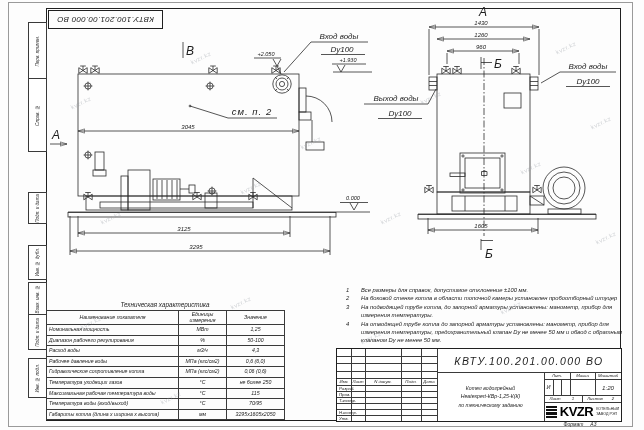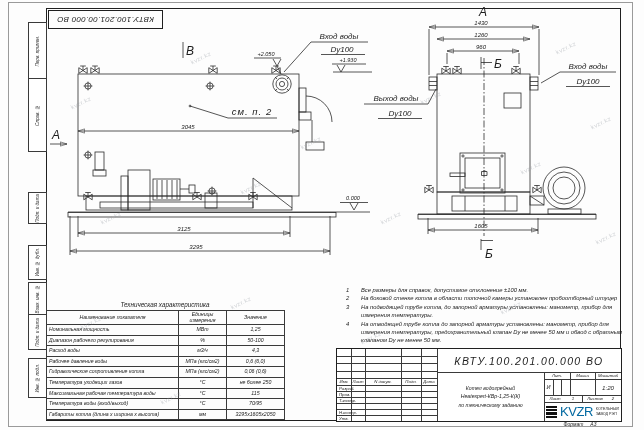--- a/index.html
+++ b/index.html
@@ -35,21 +35,21 @@
   .spec td.c{text-align:center;}
   .tb{position:absolute;left:336px;top:348px;width:284px;height:72px;border:1.4px solid #1f1f1f;background:#fff;z-index:3;font-style:italic;color:#1d1d1d;}
   .tb .vl{position:absolute;width:1px;background:#3a3a3a;}
   .tb .hl{position:absolute;height:1px;background:#3a3a3a;}
   .tcell{position:absolute;font-size:4.3px;display:flex;align-items:center;justify-content:center;text-align:center;white-space:nowrap;}
   .tcell.l{justify-content:flex-start;padding-left:2px;}
   .tb-doc{position:absolute;left:100px;top:0;width:184px;height:23px;display:flex;align-items:center;justify-content:center;font-size:10.5px;letter-spacing:1.4px;white-space:nowrap;}
   .tb-name{position:absolute;left:100px;top:23px;width:107px;height:49px;display:flex;flex-direction:column;align-items:center;justify-content:center;font-size:5.2px;line-height:1.6;text-align:center;}
   .logo-row{position:absolute;left:207px;top:53px;width:77px;height:19px;display:flex;align-items:center;justify-content:center;gap:3px;}
   .logo-mark{width:11px;height:13px;background:repeating-linear-gradient(0deg,#101010 0 2.2px,#ffffff 2.2px 3.4px);}
-  .logo-text{font-size:13px;font-weight:normal;font-style:normal;letter-spacing:-0.5px;color:#0369a1;}
+  .logo-text{font-size:13px;font-weight:bold;font-style:normal;letter-spacing:-0.5px;color:#000000;}
   .logo-cap{font-size:3.7px;font-style:normal;line-height:1.3;text-align:left;color:#222;}
   .format{position:absolute;left:540px;top:421px;width:80px;z-index:3;font-size:5px;font-style:italic;display:flex;gap:7px;justify-content:center;}
   .wm{position:absolute;z-index:6;font-size:6px;color:#8d939b;opacity:.42;transform:rotate(-26deg);letter-spacing:.5px;pointer-events:none;}
 </style>
 </head>
 <body>
 
 <div class="frame-outer"></div>
 <div class="frame-main"></div>
 

